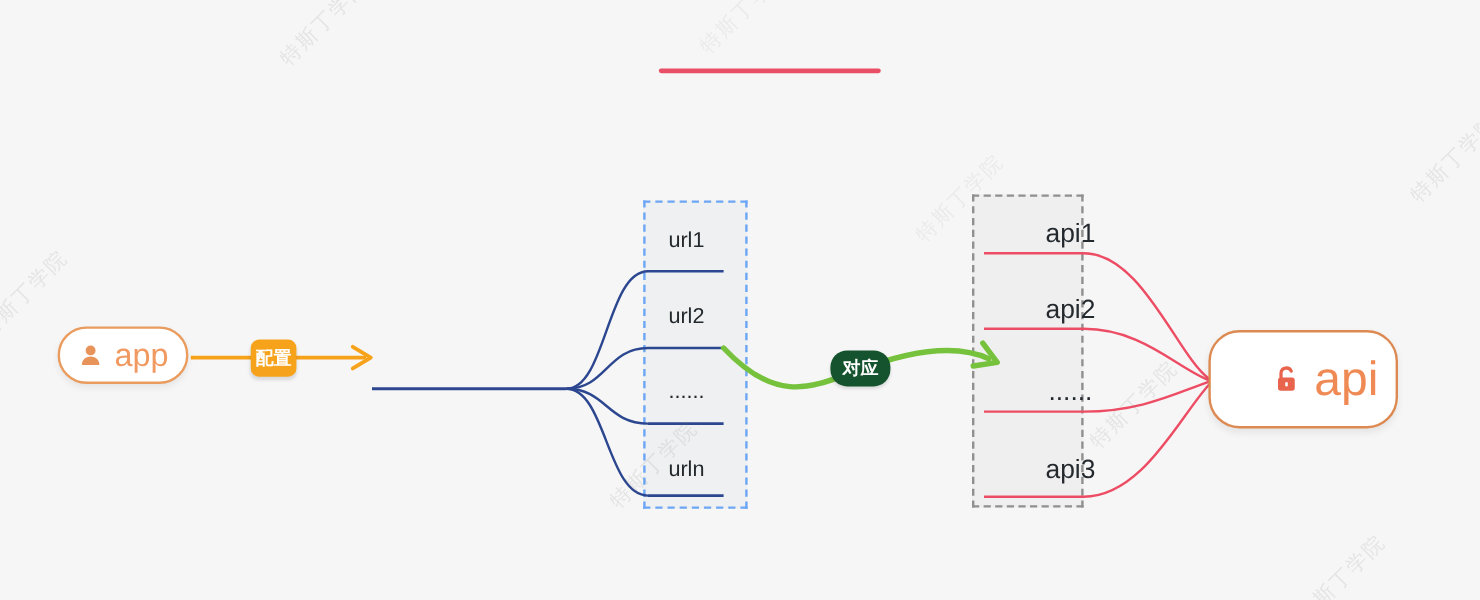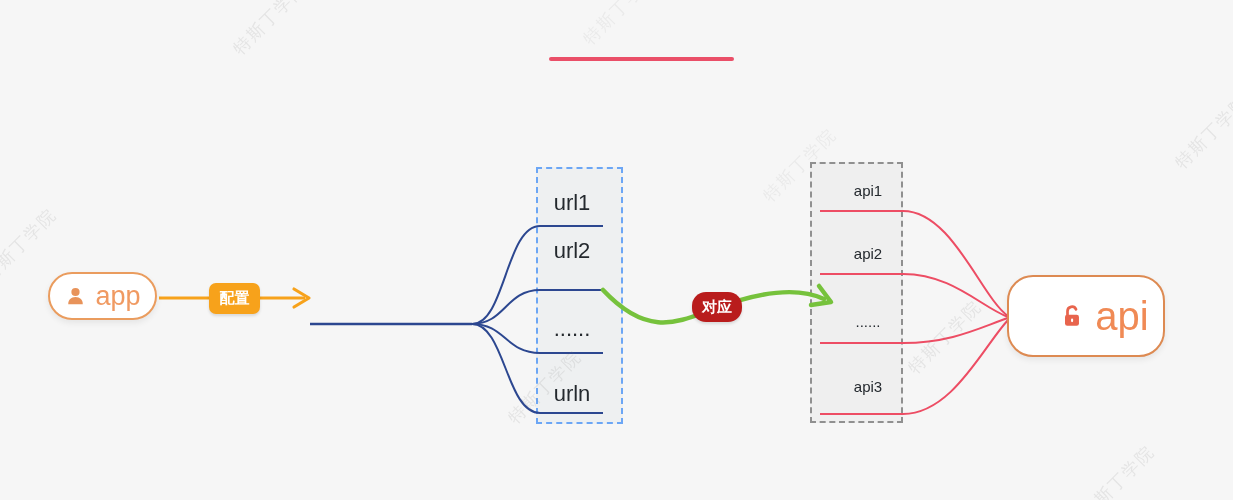--- a/index.html
+++ b/index.html
@@ -29,25 +29,25 @@
     background:#eef0f1;border:2px dashed #6ca6f5;
   }
   .api-box{
     left:810px;top:162px;width:93px;height:261px;
     background:#efefef;border:2px dashed #909090;
   }
   
   .wires{position:absolute;left:0;top:0;z-index:2;}
   
   .item{
-    position:absolute;z-index:3;font-size:22px;color:#24292e;
+    position:absolute;z-index:3;font-size:18px;color:#24292e;
     text-align:center;white-space:nowrap;
   }
   .url-item{left:537px;width:70px;}
-  .api-item{left:823px;width:90px;font-size:15px;}
+  .api-item{left:847px;width:90px;font-size:22px;}
   
   .node{
     position:absolute;z-index:5;background:#fff;box-sizing:border-box;
     display:flex;align-items:center;justify-content:center;
     box-shadow:0 3px 6px rgba(0,0,0,0.07);
   }
   .node-app{
     left:48px;top:272px;width:109px;height:48px;border-radius:24px;
     border:2px solid #ea9c5e;gap:8px;
   }
@@ -65,22 +65,22 @@
     left:1007px;top:275px;width:158px;height:82px;border-radius:26px;
     border:2.5px solid #dd8a52;gap:10px;padding-left:37px;
   }
   .node-api .label{font-size:40px;color:#f08a55;}
   
   .badge{
     position:absolute;z-index:6;color:#fff;font-weight:bold;font-size:15px;
     display:flex;align-items:center;justify-content:center;
     border-radius:7px;box-shadow:0 2px 3px rgba(0,0,0,0.12);white-space:nowrap;
   }
-  .badge-config{left:209px;top:283px;width:51px;height:31px;background:#f7a21b;}
-  .badge-match{left:692px;top:292px;width:50px;height:30px;background:#b91c1c;border-radius:14px;}
+  .badge-config{left:209px;top:283px;width:38px;height:31px;background:#f7a21b;}
+  .badge-match{left:692px;top:292px;width:50px;height:30px;background:#14532d;border-radius:14px;}
   .icon{display:flex;align-items:center;justify-content:center;}
 </style>
 </head>
 <body>
 
 <div class="canvas">
 
   <div class="wm" style="left:20px;top:245px">特斯丁学院</div>
   <div class="wm" style="left:270px;top:18px">特斯丁学院</div>
   <div class="wm" style="left:620px;top:8px;color:rgba(120,120,120,0.09)">特斯丁学院</div>
@@ -115,21 +115,21 @@
     <path d="M603,290 C648,338 678,322 714,309 C748,296 792,284 824,299" stroke="#76c23c" stroke-width="4.5" fill="none" stroke-linecap="round"></path>
     <polyline points="819,286 831,302 811,305" stroke="#76c23c" stroke-width="4.5" fill="none" stroke-linecap="round" stroke-linejoin="round"></polyline>
 
     <path d="M820,211 H903 C952,211 981,297 1008,316" stroke="#ed4d64" stroke-width="2" fill="none"></path>
     <path d="M820,274 H903 C952,274 981,307 1008,317" stroke="#ed4d64" stroke-width="2" fill="none"></path>
     <path d="M820,343 H903 C952,343 981,327 1008,318" stroke="#ed4d64" stroke-width="2" fill="none"></path>
     <path d="M820,414 H903 C952,414 983,347 1008,320" stroke="#ed4d64" stroke-width="2" fill="none"></path>
   </svg>
 
   <div class="item url-item" style="top:190px">url1</div>
-  <div class="item url-item" style="top:238px">url2</div>
+  <div class="item url-item" style="top:253px">url2</div>
   <div class="item url-item" style="top:316px">......</div>
   <div class="item url-item" style="top:381px">urln</div>
 
   <div class="item api-item" style="top:182px">api1</div>
   <div class="item api-item" style="top:245px">api2</div>
   <div class="item api-item" style="top:313px">......</div>
   <div class="item api-item" style="top:378px">api3</div>
 
   <div class="node node-app">
     <span class="icon">

